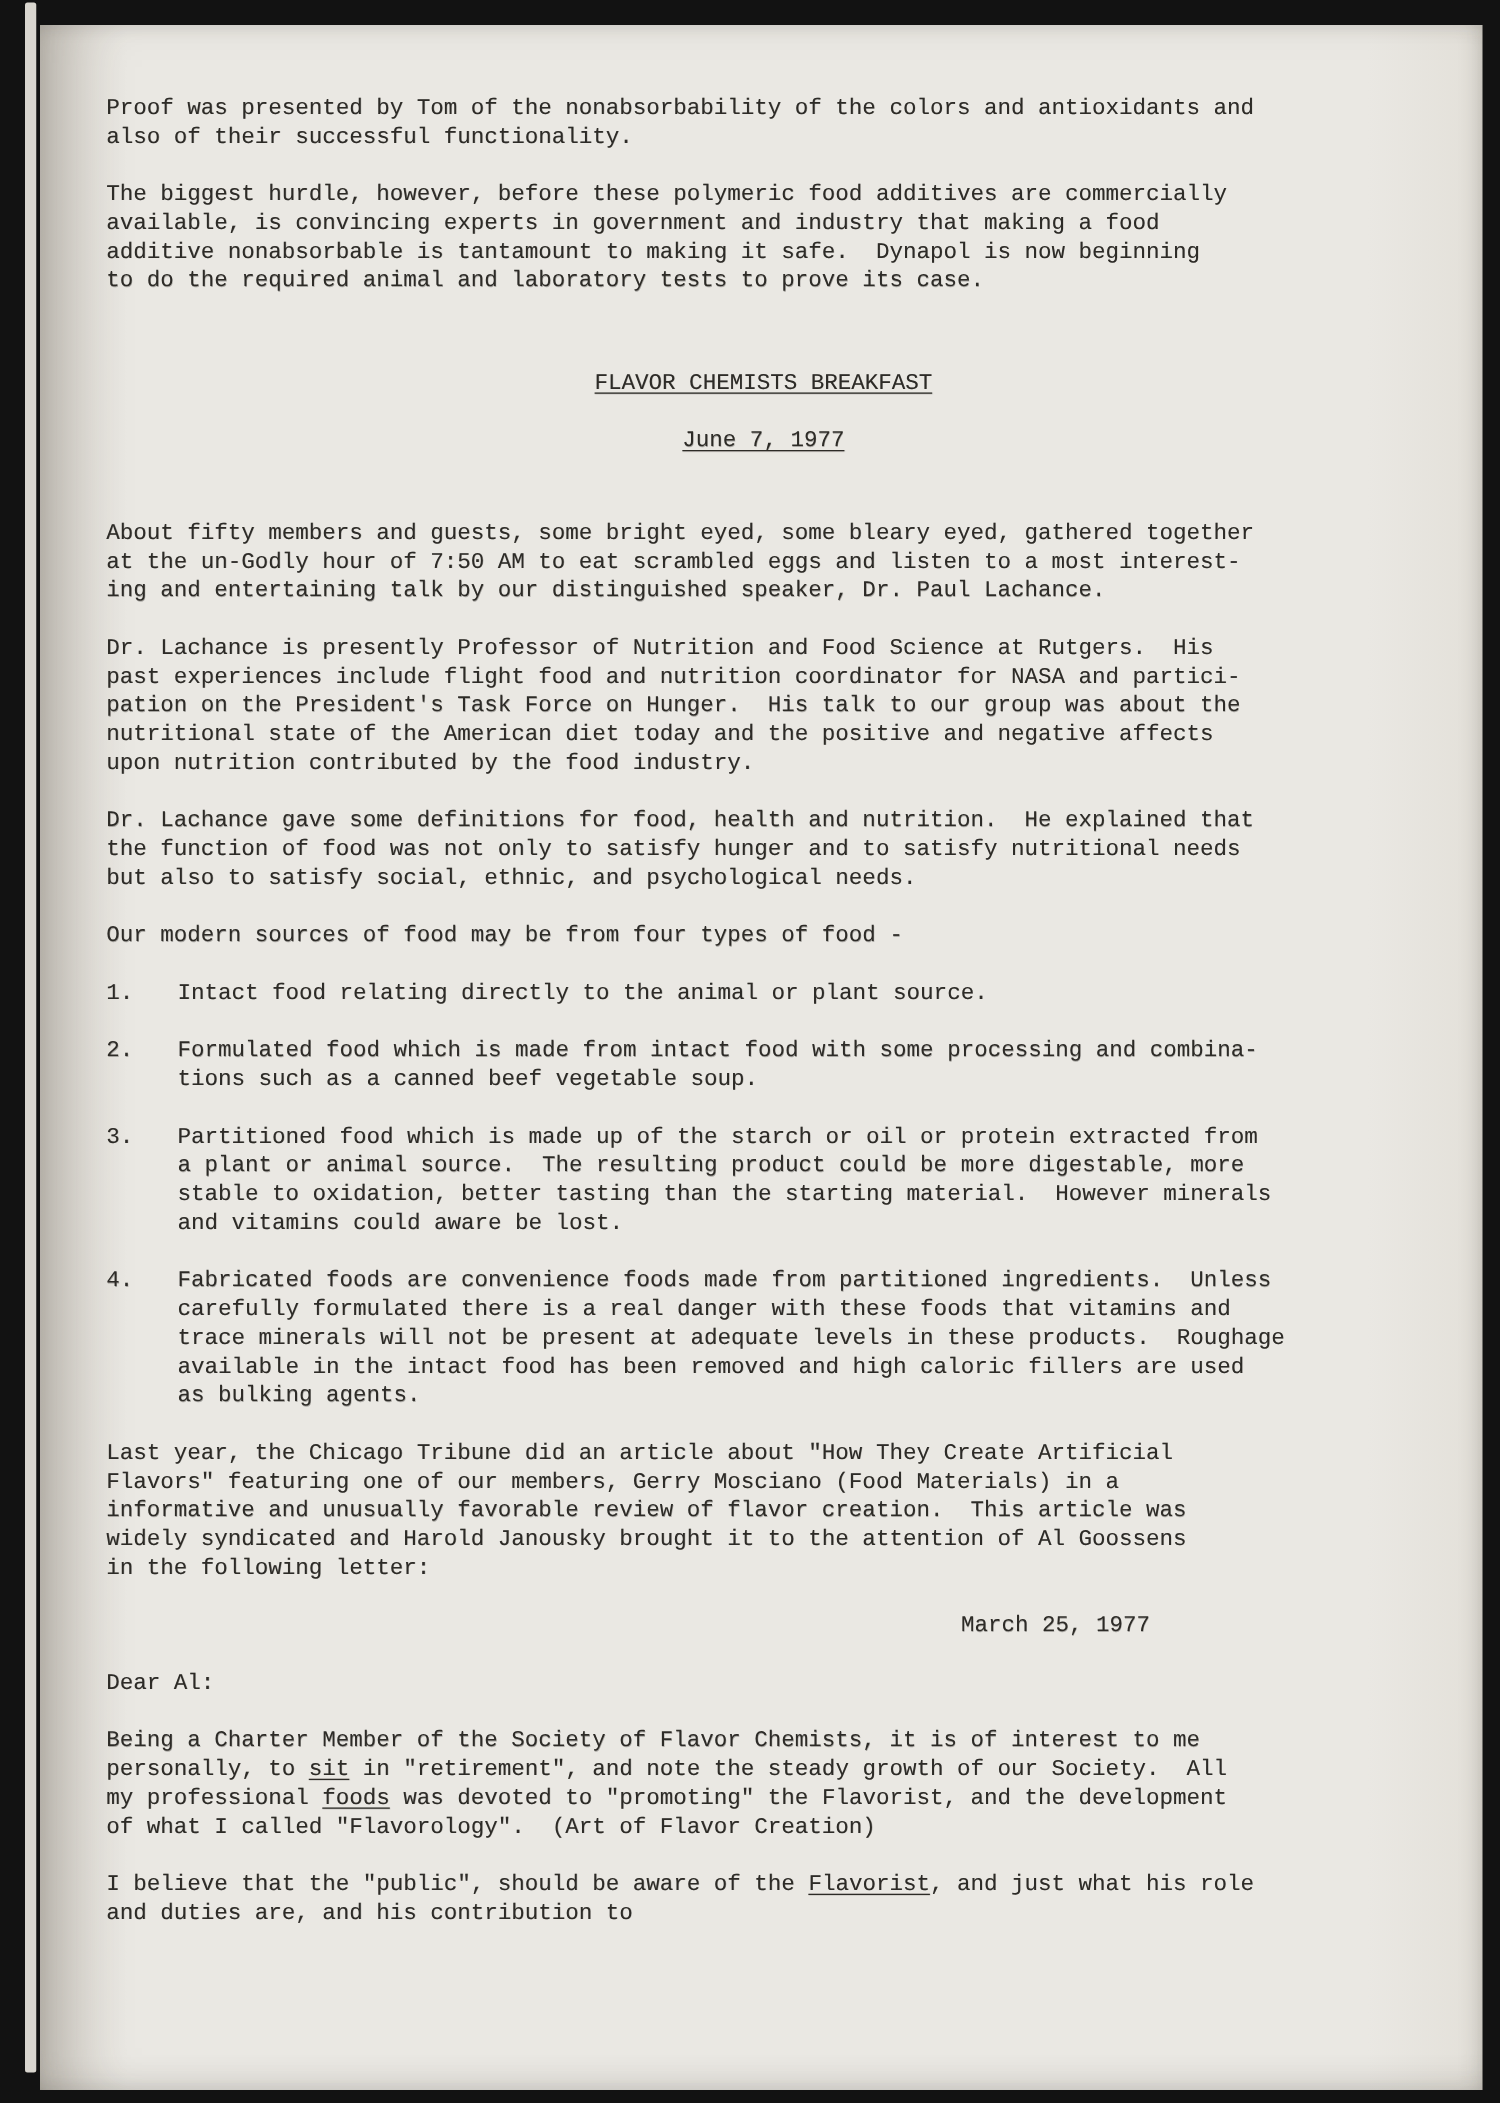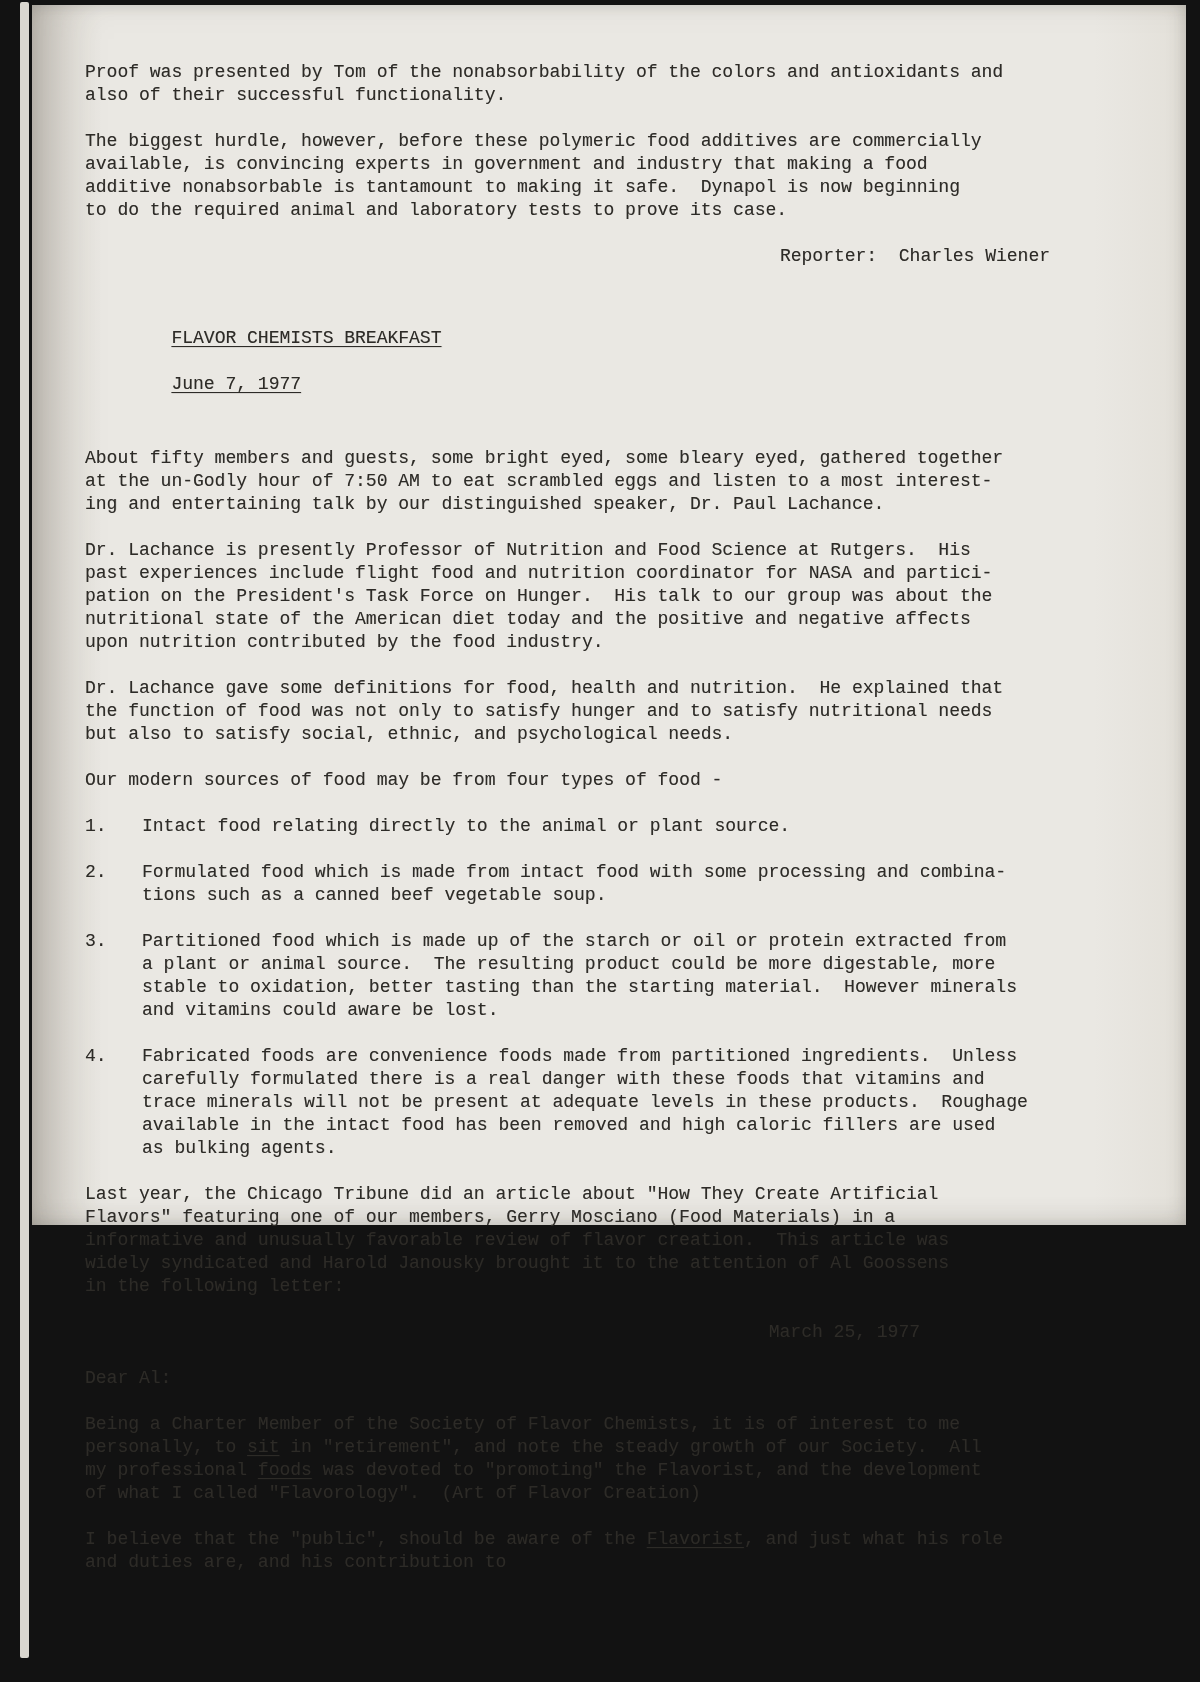--- a/index.html
+++ b/index.html
@@ -11,43 +11,43 @@
     overflow: hidden;
   }
   .scan { position: absolute; inset: 0; background: #121212; }
   .adjacent-edge {
     position: absolute; left: 20px; top: 2px;
     width: 9px; height: 1656px;
     background: #d9d6cf;
     border-radius: 2px;
   }
   .paper {
-    position: absolute; left: 32px; top: 5px;
-    width: 1154px; height: 1220px;
+    position: absolute; left: 32px; top: 20px;
+    width: 1154px; height: 1652px;
     background: linear-gradient(90deg, #ddd9d2 0px, #eae8e3 70px, #eae8e3 92%, #e3e0d9 100%);
     box-shadow:
       inset 48px 0 60px -38px rgba(60, 54, 44, 0.35),
       inset -10px 0 20px -10px rgba(60, 54, 44, 0.22),
       inset 0 -14px 28px -16px rgba(60, 54, 44, 0.22),
       inset 0 10px 18px -12px rgba(60, 54, 44, 0.15);
   }
   .content {
     padding: 56px 136px 0 53px;
     color: #2d2b27;
     font-size: 18px;
     line-height: 23px;
     text-shadow: 0.3px 0.3px 0 rgba(45, 43, 39, 0.35);
   }
   .para {
     margin: 0 0 23px 0;
     white-space: pre-wrap;
   }
   .reporter { text-align: right; }
   .heading {
-    text-align: left;
+    text-align: center;
     margin: 36px 0 28px 0;
     white-space: pre-wrap;
   }
   .u { text-decoration: underline; text-underline-offset: 3px; }
   .list { margin: 0; }
   .list-item { display: flex; margin: 0 0 23px 0; }
   .list-item .num { flex: 0 0 43px; }
   .list-item .itext { white-space: pre-wrap; flex: 1 1 auto; margin-left: 14px; }
   .letter-date {
     text-align: right;
@@ -64,21 +64,20 @@
     <div class="content">
 
       <p class="para">Proof was presented by Tom of the nonabsorbability of the colors and antioxidants and
 also of their successful functionality.</p>
 
       <p class="para">The biggest hurdle, however, before these polymeric food additives are commercially
 available, is convincing experts in government and industry that making a food
 additive nonabsorbable is tantamount to making it safe.  Dynapol is now beginning
 to do the required animal and laboratory tests to prove its case.</p>
 
-      <p class="para reporter">Reporter:  Charles Wiener</p>
 
       <div class="heading">
         <span class="u">FLAVOR CHEMISTS BREAKFAST</span><br>
         <span class="u">June 7, 1977</span>
       </div>
 
       <p class="para">About fifty members and guests, some bright eyed, some bleary eyed, gathered together
 at the un-Godly hour of 7:50 AM to eat scrambled eggs and listen to a most interest-
 ing and entertaining talk by our distinguished speaker, Dr. Paul Lachance.</p>
 

